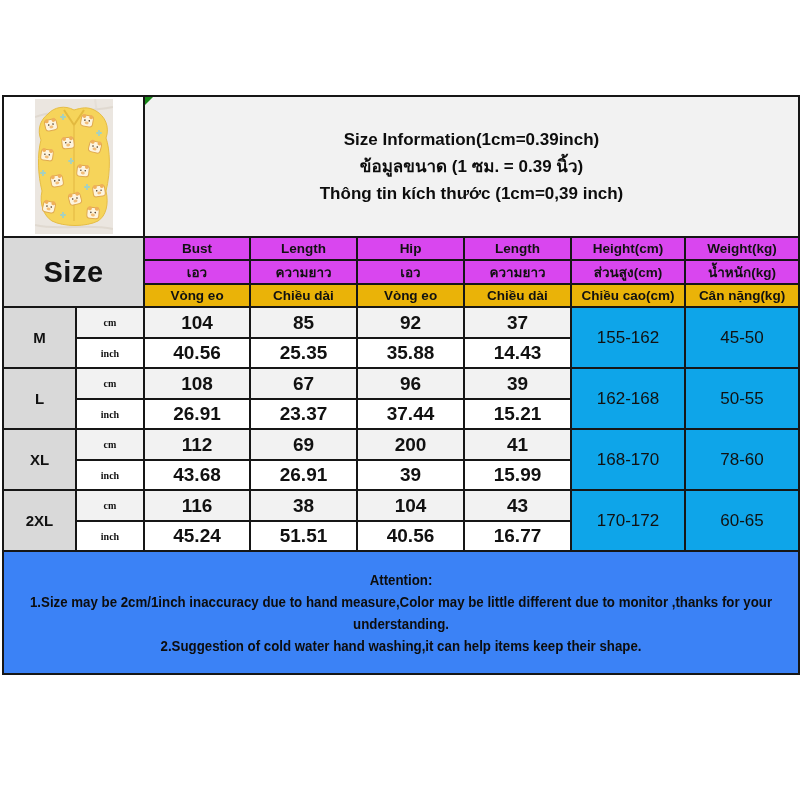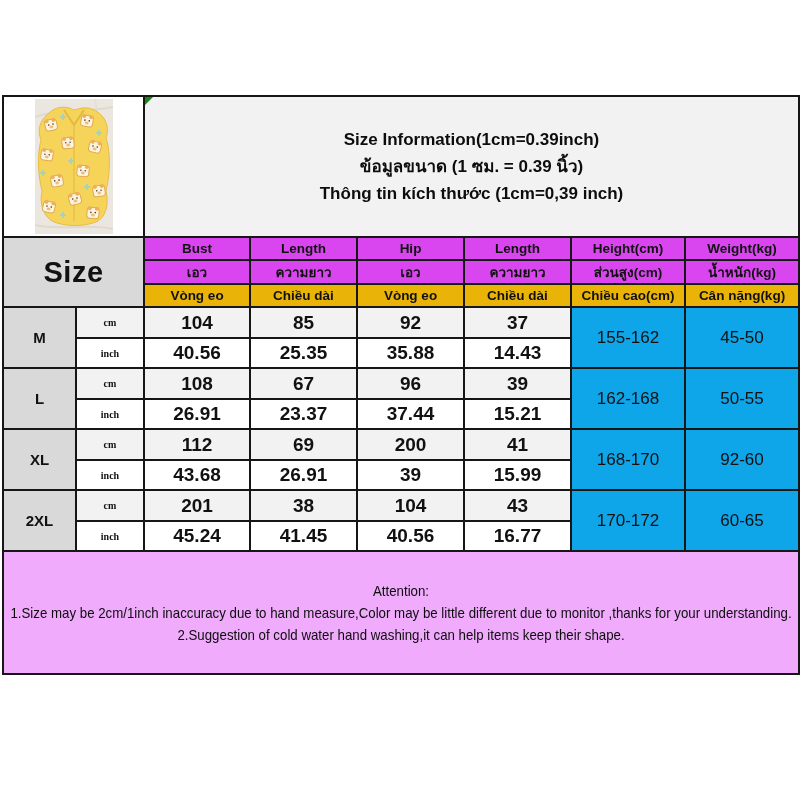--- a/index.html
+++ b/index.html
@@ -22,21 +22,21 @@
   
   td.size-cell{background:#d9d9d9;font-weight:bold;font-size:15px;}
   td.unit-cell{font-weight:bold;font-size:10px;font-family:Liberation Serif, serif;}
   td.val{font-size:19px;font-weight:bold;}
   .shaded{background:#f2f2f2;}
   .white{background:#ffffff;}
   tr.r-cm td{height:29px;}
   tr.r-inch td{height:28px;border-radius:12px;}
   td.range{background:#0ea5e9;font-size:17px;font-weight:normal;}
   
-  td.attention-cell{height:121px;vertical-align:top;text-align:left;background:#f0abfc;padding:2px 0 0 3px;}
+  td.attention-cell{height:121px;vertical-align:top;text-align:left;background:#3b82f6;padding:2px 0 0 3px;font-weight:bold;}
   .attn-scale{width:113%;transform:scaleX(0.885);transform-origin:0 0;
               font-size:15px;line-height:22px;color:#0d0d0d;}
   
   .photo-wrap{width:139px;height:139px;display:flex;align-items:center;justify-content:center;}
 </style>
 <style>td.bb-thin{border-bottom-width:1px;}</style></head>
 <body>
 
 <div id="page">
 
@@ -173,43 +173,43 @@
           <td class="val white thin-top">15.21</td>
         </tr>
         <tr class="r-cm">
           <td class="size-cell" rowspan="2">XL</td>
           <td class="unit-cell shaded bb-thin">cm</td>
           <td class="val shaded bb-thin">112</td>
           <td class="val shaded bb-thin">69</td>
           <td class="val shaded bb-thin">200</td>
           <td class="val shaded bb-thin">41</td>
           <td class="range" rowspan="2">168-170</td>
-          <td class="range" rowspan="2">92-60</td>
+          <td class="range" rowspan="2">78-60</td>
         </tr>
         <tr class="r-inch">
           <td class="unit-cell white thin-top">inch</td>
           <td class="val white thin-top">43.68</td>
           <td class="val white thin-top">26.91</td>
           <td class="val white thin-top">39</td>
           <td class="val white thin-top">15.99</td>
         </tr>
         <tr class="r-cm">
           <td class="size-cell" rowspan="2">2XL</td>
           <td class="unit-cell shaded bb-thin">cm</td>
-          <td class="val shaded bb-thin">201</td>
+          <td class="val shaded bb-thin">116</td>
           <td class="val shaded bb-thin">38</td>
           <td class="val shaded bb-thin">104</td>
           <td class="val shaded bb-thin">43</td>
           <td class="range" rowspan="2">170-172</td>
           <td class="range" rowspan="2">60-65</td>
         </tr>
         <tr class="r-inch">
           <td class="unit-cell white thin-top">inch</td>
           <td class="val white thin-top">45.24</td>
-          <td class="val white thin-top">41.45</td>
+          <td class="val white thin-top">51.51</td>
           <td class="val white thin-top">40.56</td>
           <td class="val white thin-top">16.77</td>
         </tr>
         <tr>
           <td class="attention-cell" colspan="8">
             <div class="attn-scale">
               <div>Attention:</div>
               <div>1.Size may be 2cm/1inch inaccuracy due to hand measure,Color may be little different due to monitor ,thanks for your understanding.</div>
               <div>2.Suggestion of cold water hand washing,it can help items keep their shape.</div>
             </div>

